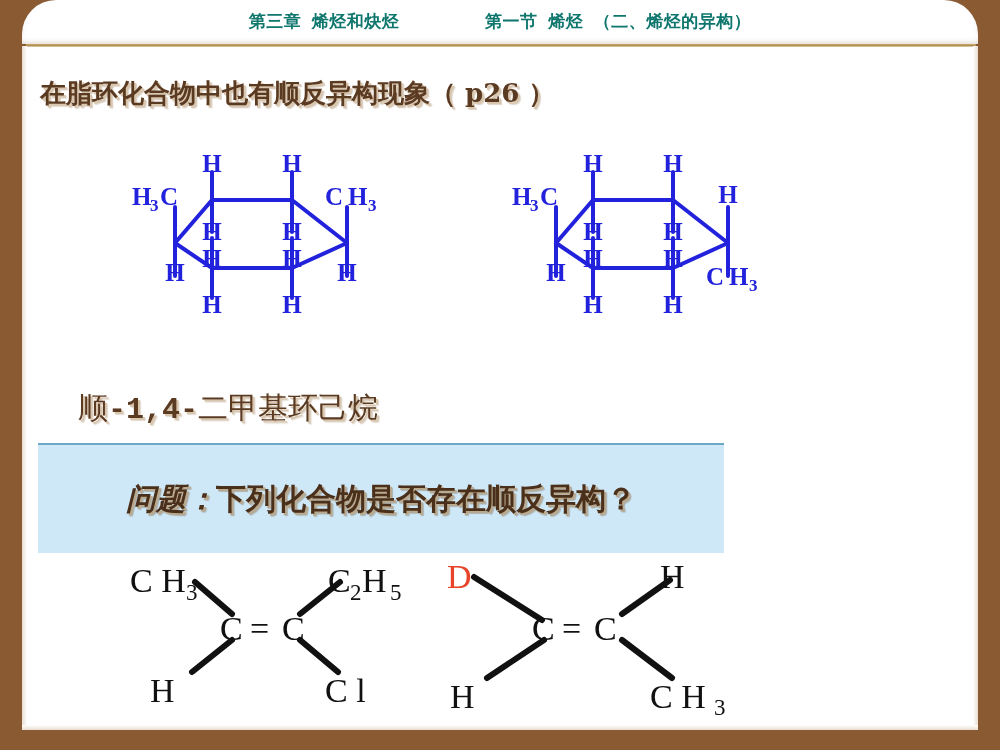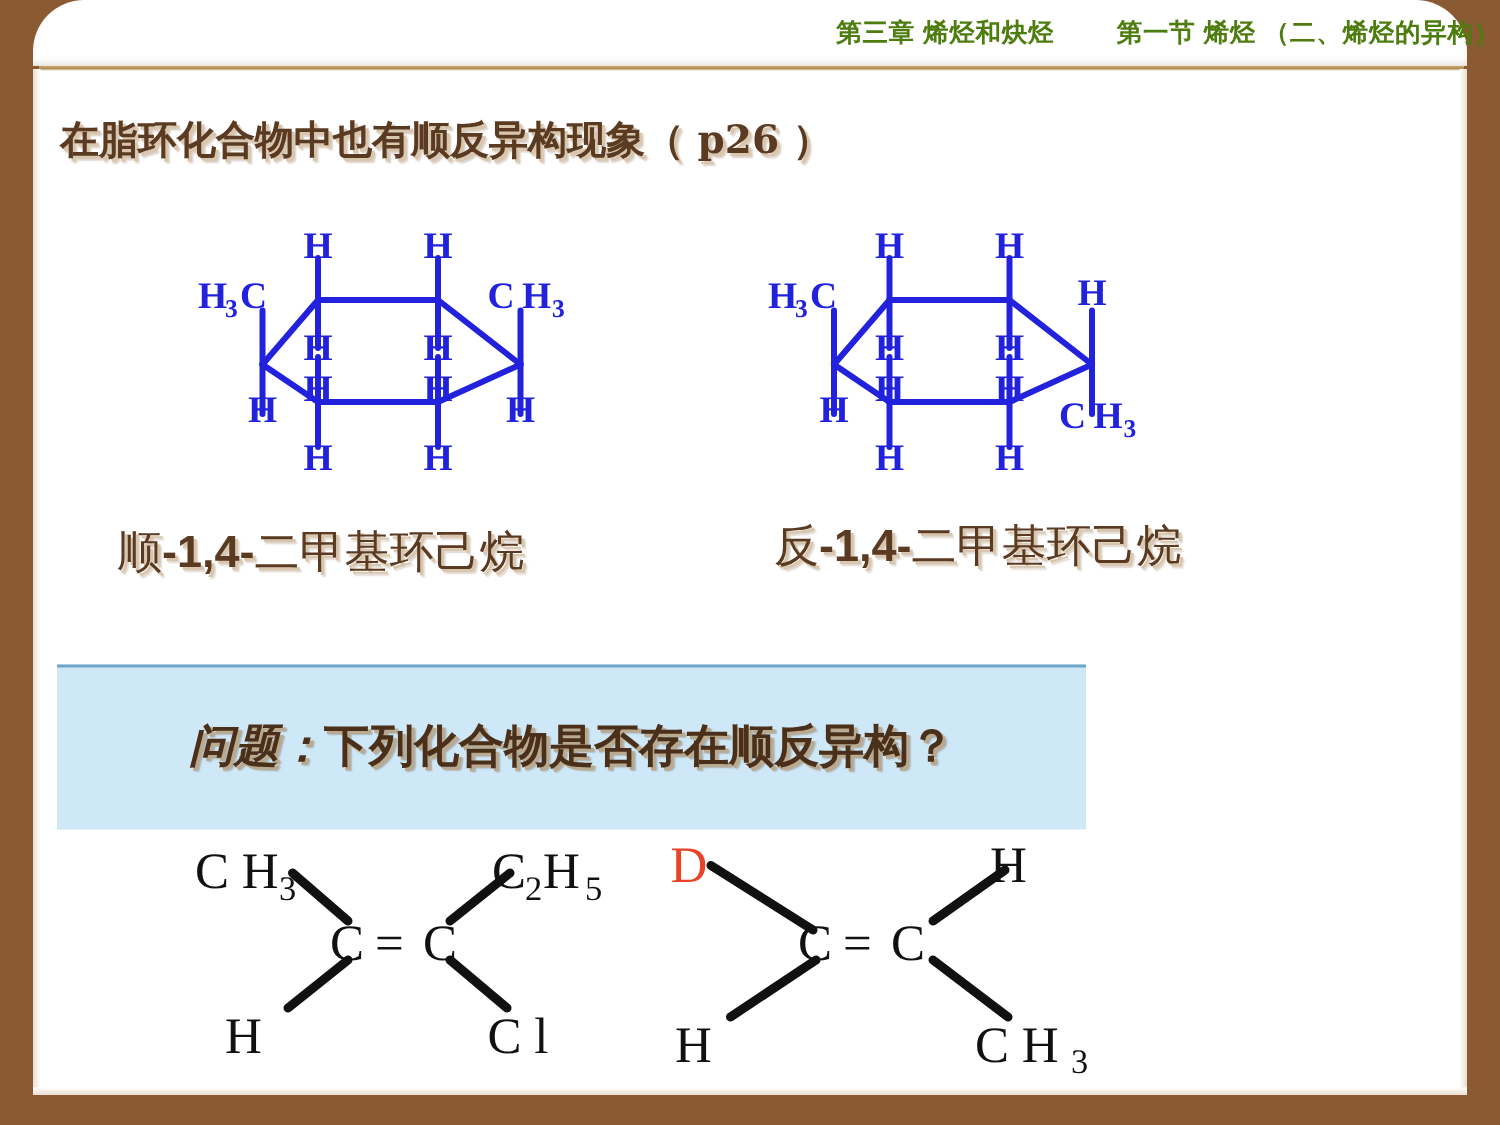--- a/index.html
+++ b/index.html
@@ -77,25 +77,25 @@
     left: 22px; bottom: 20px;
     width: 956px; height: 5px;
     background: linear-gradient(to top, #e8ded0, #ffffff);
   }
 
   
   .header-text {
     position: absolute;
     left: 0; top: 10px;
     width: 1000px;
-    text-align: right;
-    font-family: Liberation Sans, sans-serif;
+    text-align: center;
+    font-family: Liberation Mono, monospace;
     font-size: 17px;
     font-weight: 700;
-    color: #4d7c0f;
+    color: #0f766e;
     letter-spacing: 0.5px;
     white-space: pre;
   }
 
   
   .slide-title {
     position: absolute;
     left: 40px; top: 76px;
     width: 860px;
     font-family: "DejaVu Serif", "Liberation Serif", serif;
@@ -111,24 +111,25 @@
     position: absolute;
   }
   #struct-cis   { left: 110px; top: 150px; }
   #struct-trans { left: 498px; top: 150px; }
   #alkene-left  { left: 110px; top: 552px; }
   #alkene-right { left: 432px; top: 552px; }
 
   
   .caption {
     position: absolute;
-    font-family: Liberation Sans, sans-serif;
+    font-family: Liberation Mono, monospace;
     font-size: 30px;
     color: #5b3a22;
     text-shadow: 2px 2px 0 #d9c6ae, 3px 3px 1px rgba(120,80,45,0.22);
+    margin-top: 40px;
   }
   #caption-cis   { left: 78px;  top: 348px; width: 420px; }
   #caption-trans { left: 516px; top: 348px; width: 345px; line-height: 1.12; }
   .caption .num { font-weight: 700; }
 
   
   .question-box {
     position: absolute;
     left: 38px; top: 443px;
     width: 686px; height: 110px;
@@ -145,21 +146,20 @@
     font-weight: 700;
     color: #4a2f1a;
     text-align: center;
     line-height: 1.18;
     padding: 0 16px;
     text-shadow: 2px 2px 0 #b9a98f, 3px 3px 1px rgba(90,60,30,0.3);
   }
   .question-text .q-label {
     font-style: italic;
     font-weight: 700;
-    font-family: Liberation Mono, monospace;
   }
 
   
   text { font-family: "Liberation Serif", "DejaVu Serif", serif; }
 </style>
 </head>
 <body>
 
 <div class="slide">
 
@@ -272,23 +272,20 @@
       <text x="208" y="135" font-size="25">C</text>
       <text x="231" y="135" font-size="25">H</text>
       <text x="251" y="141" font-size="17">3</text>
     </g>
   </svg>
 
   <div class="caption" id="caption-cis">
     <span>顺</span><span class="num">-1,4-</span><span>二甲基环己烷</span>
   </div>
 
-  <div class="caption" id="caption-trans">
-    <span>反</span><span class="num">-1,4-</span><span>二甲基环己烷</span>
-  </div>
 
   <div class="question-box">
     <div class="question-text">
       <span class="q-label">问题：</span><span>下列化合物是否存在顺反异构？</span>
     </div>
   </div>
 
   <svg class="struct" id="alkene-left" width="330" height="165" viewBox="0 0 330 165">
     <g stroke="#111111" stroke-width="6" stroke-linecap="round">
       <line x1="85" y1="30" x2="122" y2="62"></line>

